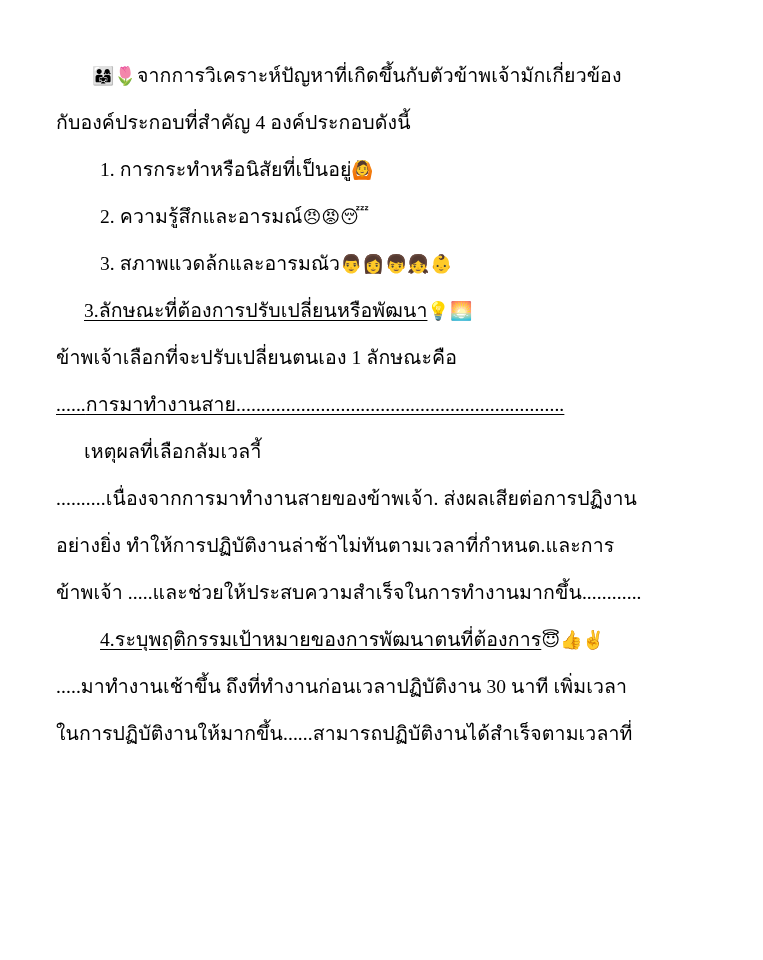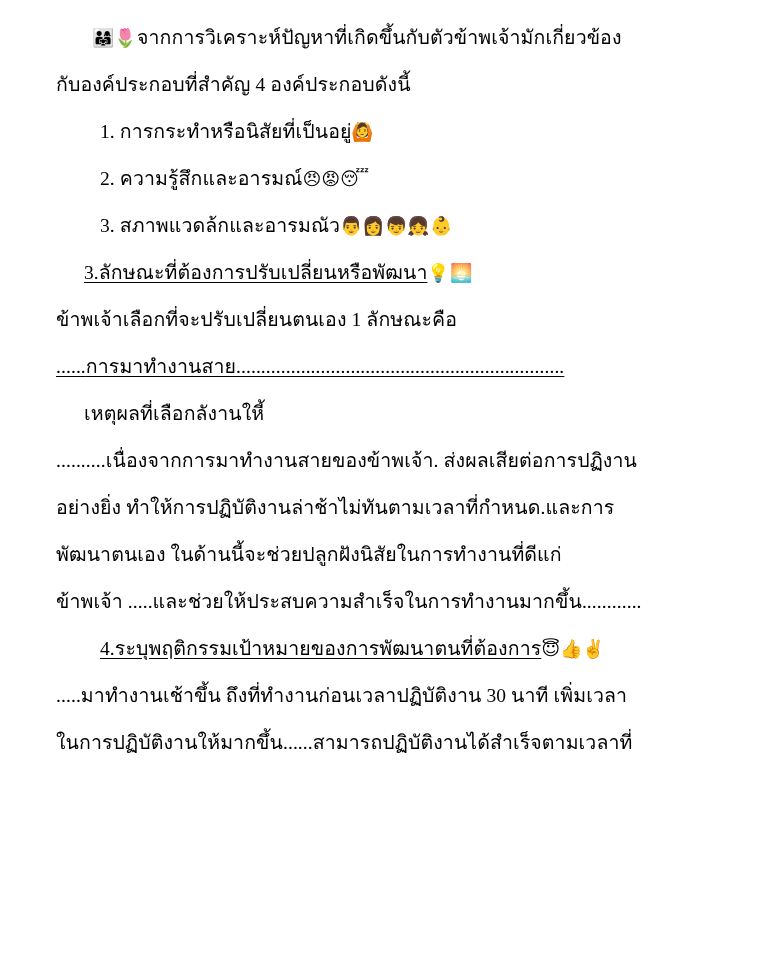--- a/index.html
+++ b/index.html
@@ -11,21 +11,21 @@
     width: 763px;
     height: 960px;
     font-family: "Liberation Serif", "DejaVu Serif", serif;
     color: #000000;
     overflow: hidden;
   }
   .page {
     width: 763px;
     height: 960px;
     box-sizing: border-box;
-    padding: 14px 56px 0 56px;
+    padding: 52px 56px 0 56px;
     background: #ffffff;
   }
   .line {
     font-size: 19.5px;
     line-height: 47px;
     white-space: nowrap;
     letter-spacing: 0.1px;
   }
   .indent-1 { padding-left: 28px; }
   .indent-2 { padding-left: 44px; }
@@ -77,31 +77,28 @@
 
   <div class="line">
     <span class="bold">ข้าพเจ้าเลือกที่จะปรับเปลี่ยนตนเอง 1 ลักษณะคือ</span>
   </div>
 
   <div class="line">
     <span class="u">......</span><span class="u">การมาทำงานสาย</span><span class="u">..................................................................</span>
   </div>
 
   <div class="line indent-1">
-    <span class="bold">เหตุผลที่เลือกลังานใหี้</span>
+    <span class="bold">เหตุผลที่เลือกลัมเวลาี้</span>
   </div>
 
   <div class="line">
     <span>..........เนื่องจากการมาทำงานสายของข้าพเจ้า. ส่งผลเสียต่อการปฏิงาน</span>
   </div>
   <div class="line">
     <span>อย่างยิ่ง ทำให้การปฏิบัติงานล่าช้าไม่ทันตามเวลาที่กำหนด.และการ</span>
-  </div>
-  <div class="line">
-    <span>พัฒนาตนเอง ในด้านนี้จะช่วยปลูกฝังนิสัยในการทำงานที่ดีแก่</span>
   </div>
   <div class="line">
     <span>ข้าพเจ้า .....และช่วยให้ประสบความสำเร็จในการทำงานมากขึ้น............</span>
   </div>
 
   <div class="line indent-2">
     <span class="underline-bold">4.ระบุพฤติกรรมเป้าหมายของการพัฒนาตนที่ต้องการ</span><span class="emoji">😇👍✌️</span>
   </div>
 
   <div class="line">

